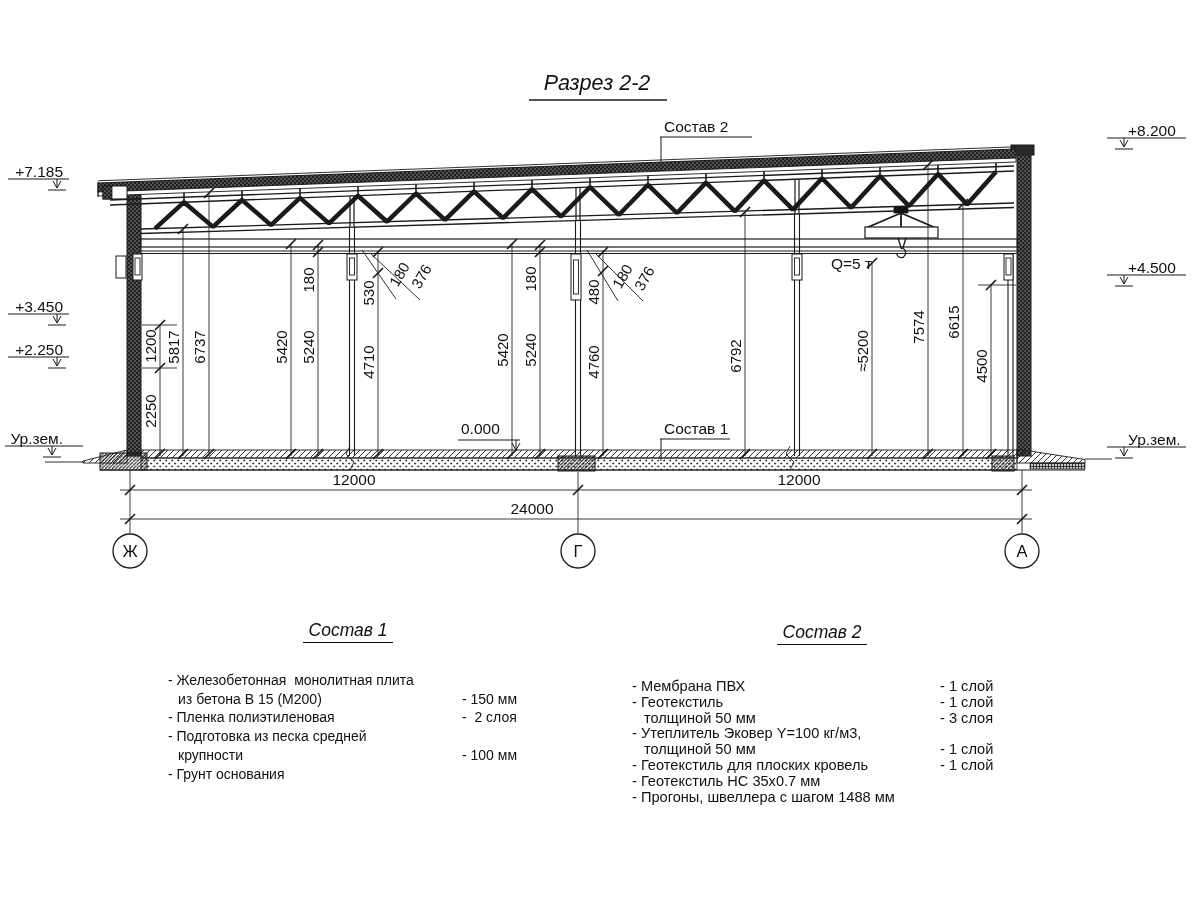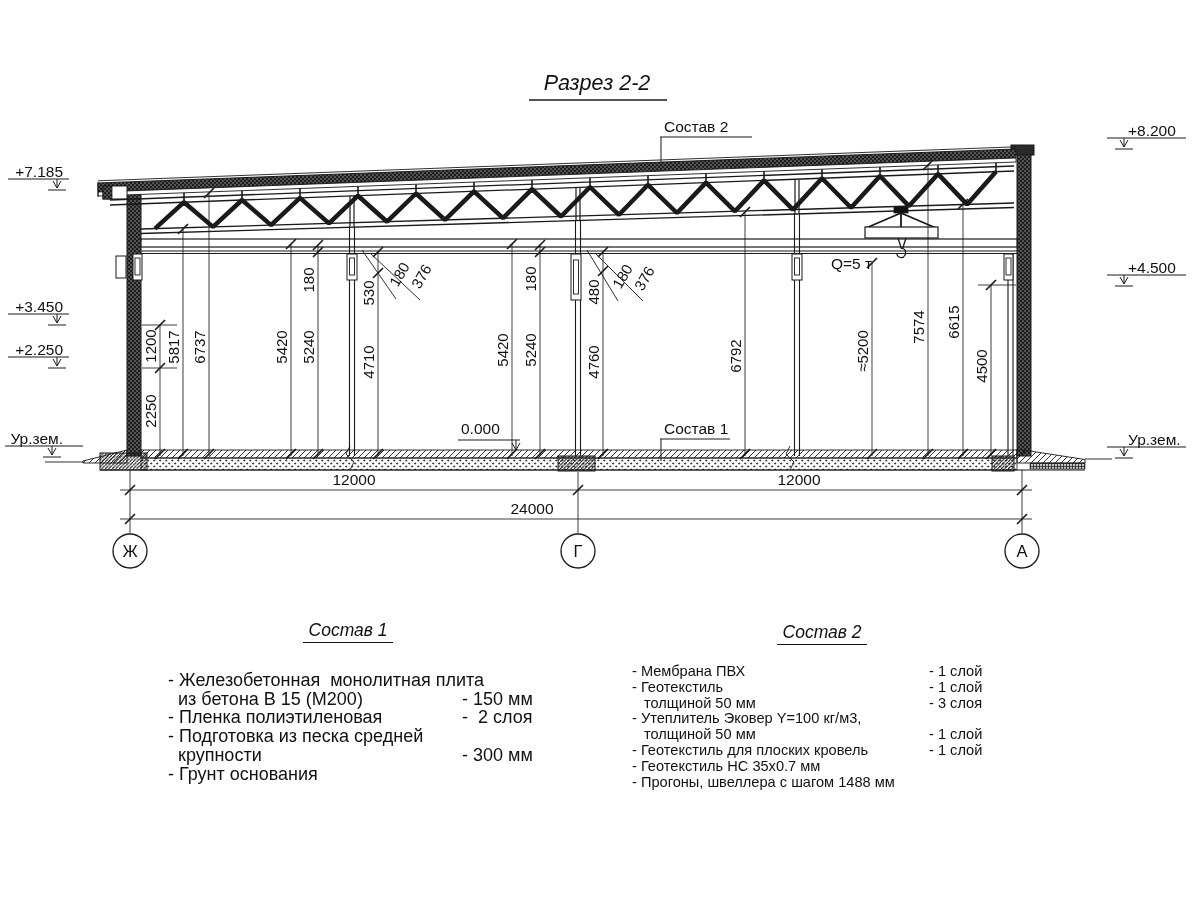--- a/index.html
+++ b/index.html
@@ -13,26 +13,26 @@
   .t2{font-size:15.5px;fill:#111;}
   .ttl{font-size:21.5px;font-style:italic;fill:#111;}
   .gax{font-size:16.5px;fill:#111;}
   .spec{position:absolute;color:#111;}
   .spec-head{text-align:center;font-style:italic;font-size:17.5px;}
   .spec-head span{border-bottom:1.5px solid #111;padding:0 6px 2px;}
   .srow{position:relative;}
   .nm,.vl{white-space:pre;display:inline-block;}
   .vl{position:absolute;top:0;}
   .rows1{margin-top:30px;}
-  .rows1 .srow{font-size:18px;line-height:18.7px;}
+  .rows1 .srow{font-size:14px;line-height:18.7px;}
   .rows1 .vl{left:294px;}
   .rows1 .ind .nm{padding-left:10px;}
-  .rows2{margin-top:21px;}
+  .rows2{margin-top:36px;}
   .rows2 .srow{font-size:14.6px;line-height:15.8px;}
-  .rows2 .vl{left:297px;}
+  .rows2 .vl{left:308px;}
   .rows2 .ind .nm{padding-left:12px;}
 </style>
 </head>
 <body>
 
 <div class="sheet">
 <svg width="1200" height="900" viewBox="0 0 1200 900">
   <defs>
     <pattern id="ch" width="4" height="4" patternUnits="userSpaceOnUse">
       <rect width="4" height="4" fill="#fff" stroke="none"></rect>
@@ -212,21 +212,21 @@
   </g>
 </svg>
 
 <div class="spec" style="left:168px;top:620px;width:360px;">
   <div class="spec-head"><span>Состав 1</span></div>
   <div class="rows1">
     <div class="srow"><span class="nm">- Железобетонная  монолитная плита</span><span class="vl"></span></div>
     <div class="srow ind"><span class="nm">из бетона В 15 (М200)</span><span class="vl">- 150 мм</span></div>
     <div class="srow"><span class="nm">- Пленка полиэтиленовая</span><span class="vl">-  2 слоя</span></div>
     <div class="srow"><span class="nm">- Подготовка из песка средней</span><span class="vl"></span></div>
-    <div class="srow ind"><span class="nm">крупности</span><span class="vl">- 300 мм</span></div>
+    <div class="srow ind"><span class="nm">крупности</span><span class="vl">- 100 мм</span></div>
     <div class="srow"><span class="nm">- Грунт основания</span><span class="vl"></span></div>
   </div>
 </div>
 
 <div class="spec" style="left:632px;top:622px;width:380px;">
   <div class="spec-head"><span>Состав 2</span></div>
   <div class="rows2">
     <div class="srow"><span class="nm">- Мембрана ПВХ</span><span class="vl">- 1 слой</span></div>
     <div class="srow"><span class="nm">- Геотекстиль</span><span class="vl">- 1 слой</span></div>
     <div class="srow ind"><span class="nm">толщиной 50 мм</span><span class="vl">- 3 слоя</span></div>

